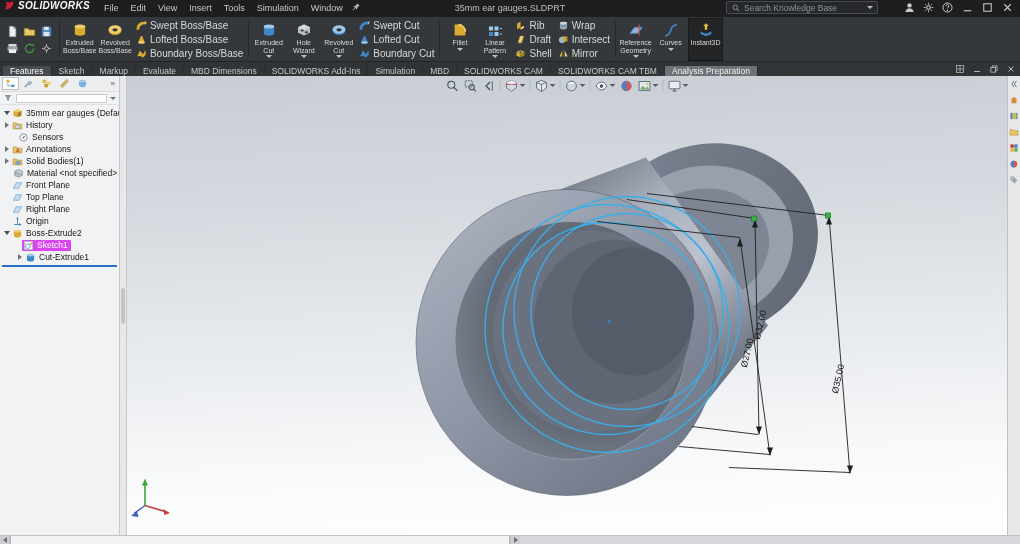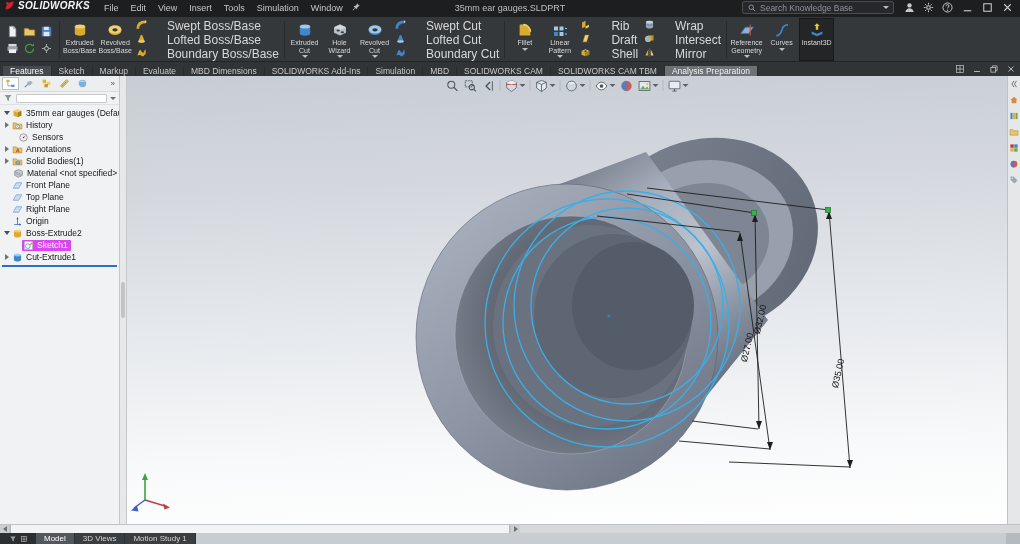--- a/index.html
+++ b/index.html
@@ -11,39 +11,39 @@
 
 .titlebar{position:relative;flex:0 0 17px;background:#1c1e20;display:flex;align-items:flex-start;padding:0 4px;z-index:6}
 .logo{display:flex;align-items:center;gap:3px;margin-right:8px}
 .logo-mark{width:11px;height:11px}
 .logo-text{font-size:10px;font-weight:bold;font-style:italic;color:#f5f5f5;letter-spacing:.3px}
 .menubar{display:flex;align-items:center;height:100%}
 .menu-item{font-size:9px;color:#c6c6c6;padding:0 6px;line-height:17px;cursor:default}
 .pin-btn{width:14px;height:14px;display:flex;align-items:center;justify-content:center}
 .doc-title{position:absolute;left:50%;transform:translateX(-50%);font-size:9px;color:#bfbfbf;line-height:17px;white-space:nowrap}
 .tb-right{margin-left:auto;display:flex;align-items:center;gap:3px}
-.searchbox{display:flex;align-items:center;gap:3px;width:152px;height:13px;background:#26282b;border:1px solid #4a4d50;border-radius:2px;padding:0 4px;margin-right:4px}
+.searchbox{display:flex;align-items:center;gap:3px;width:152px;height:13px;background:#26282b;border:1px solid #4a4d50;border-radius:2px;padding:0 4px;margin-right:20px}
 .searchbox input{flex:1;min-width:0;background:transparent;border:0;outline:none;font-family:"Liberation Sans",sans-serif;font-size:8.5px;color:#d2d2d2}
 .searchbox input::placeholder{color:#8e9399}
 .tb-icon{width:17px;height:15px;display:flex;align-items:center;justify-content:center}
 .tb-icon svg,.win-btn svg{width:12px;height:12px}
 .win-btn{width:18px;height:15px;display:flex;align-items:center;justify-content:center}
 
 
 .ribbon{flex:0 0 45px;background:#35383b;border-bottom:1px solid #222426;display:flex;align-items:stretch;padding:1px 2px 0 2px;overflow:hidden}
 .rb-tools{display:grid;grid-template-columns:repeat(3,15px);grid-auto-rows:15px;gap:2px;align-content:center;padding:0 3px}
 .rb-tool{display:flex;align-items:center;justify-content:center}
 .rb-sep{flex:0 0 1px;background:#27292c;margin:3px 2px}
 .rb-large{flex:0 0 35px;display:flex;flex-direction:column;align-items:center;padding-top:2px;color:#d8d8d8;font-size:7px;line-height:1.08;text-align:center;border:1px solid transparent;cursor:default}
 .rb-large .ic{height:17px;display:flex;align-items:center;justify-content:center}
 .rb-large.active{background:#232527;border-color:#191a1c}
 .rb-label{margin-top:1px}
 .rb-large .tri-down{margin-top:1px}
 .rb-stack{display:flex;flex-direction:column;justify-content:center;gap:1px;padding:0 3px}
-.rb-small{display:flex;align-items:flex-start;gap:20px;height:13px;color:#d8d8d8;font-size:12px;white-space:nowrap;cursor:default}
+.rb-small{display:flex;align-items:center;gap:3px;height:13px;color:#d8d8d8;font-size:10px;white-space:nowrap;cursor:default}
 .ic svg{width:16px;height:16px}
 .ic-s svg{width:11px;height:11px}
 .mic svg{width:13px;height:13px}
 .hic svg{width:14px;height:14px}
 .tic svg{width:11px;height:11px}
 .tri-down{display:inline-block;width:0;height:0;border-left:3px solid transparent;border-right:3px solid transparent;border-top:3px solid #bdbdbd}
 
 
 .tabbar{flex:0 0 14px;background:#313437;display:flex;align-items:stretch;padding-left:3px}
 .tabs-list{display:flex;align-items:flex-end}
@@ -726,21 +726,21 @@
               <span class="tic">
                 <svg viewBox="0 0 16 16">
                   <rect x="1.8" y="1.8" width="12.4" height="12.4" fill="#f6f8fa" stroke="#9aa0a6" stroke-width=".8"></rect>
                   <circle cx="7" cy="9" r="3.4" fill="none" stroke="#3f87c9" stroke-width="1"></circle>
                   <path d="M9.6 6.6l3.4-3.4 1.2 1.2-3.4 3.4z" fill="#d98b3a"></path>
                 </svg>
               </span>
               <span class="tree-label">Sketch1</span>
             </span>
           </div>
-          <div class="tree-item" style="padding-left:3px">
+          <div class="tree-item" style="padding-left:16px">
             <span class="caret">
               <span class="cr-r"></span>
             </span>
             <span class="tree-hl">
               <span class="tic">
                 <svg viewBox="0 0 16 16">
                   <path d="M2.8 4.4v7.2c0 1.3 2.3 2.2 5.2 2.2s5.2-.9 5.2-2.2V4.4z" fill="#3f87c9"></path>
                   <ellipse cx="8" cy="4.4" rx="5.2" ry="2" fill="#9cc9ec"></ellipse>
                 </svg>
               </span>
@@ -1005,31 +1005,13 @@
     <div class="hs-btn">
         <span class="tri-l2"></span>
       </div>
     <div class="hs-thumb"></div>
     <div class="hs-btn rb">
         <span class="tri-r2"></span>
       </div>
     <div class="hs-rest"></div>
   </div>
 
-  <div class="statusbar">
-    <div class="sb-left">
-        <span><span class="tic"><svg viewBox="0 0 16 16">
-              <path d="M2.6 3h10.8L9.6 8.2v4.6L6.4 11V8.2z" fill="#9da1a5"></path>
-            </svg></span></span>
-        <span><span class="tic"><svg viewBox="0 0 16 16">
-              <rect x="2.6" y="2.6" width="10.8" height="10.8" fill="none" stroke="#c9c9c9" stroke-width="1.1"></rect>
-              <path d="M8 2.6v10.8M2.6 8h10.8" stroke="#c9c9c9" stroke-width="1.1"></path>
-            </svg></span></span>
-      </div>
-    <div class="sb-tabs">
-        <div class="sb-tab active">Model</div>
-        <div class="sb-tab">3D Views</div>
-        <div class="sb-tab">Motion Study 1</div>
-      </div>
-    <div class="sb-fill"></div>
-    <div class="sb-corner"></div>
-  </div>
 </div>
 
 </body></html>

